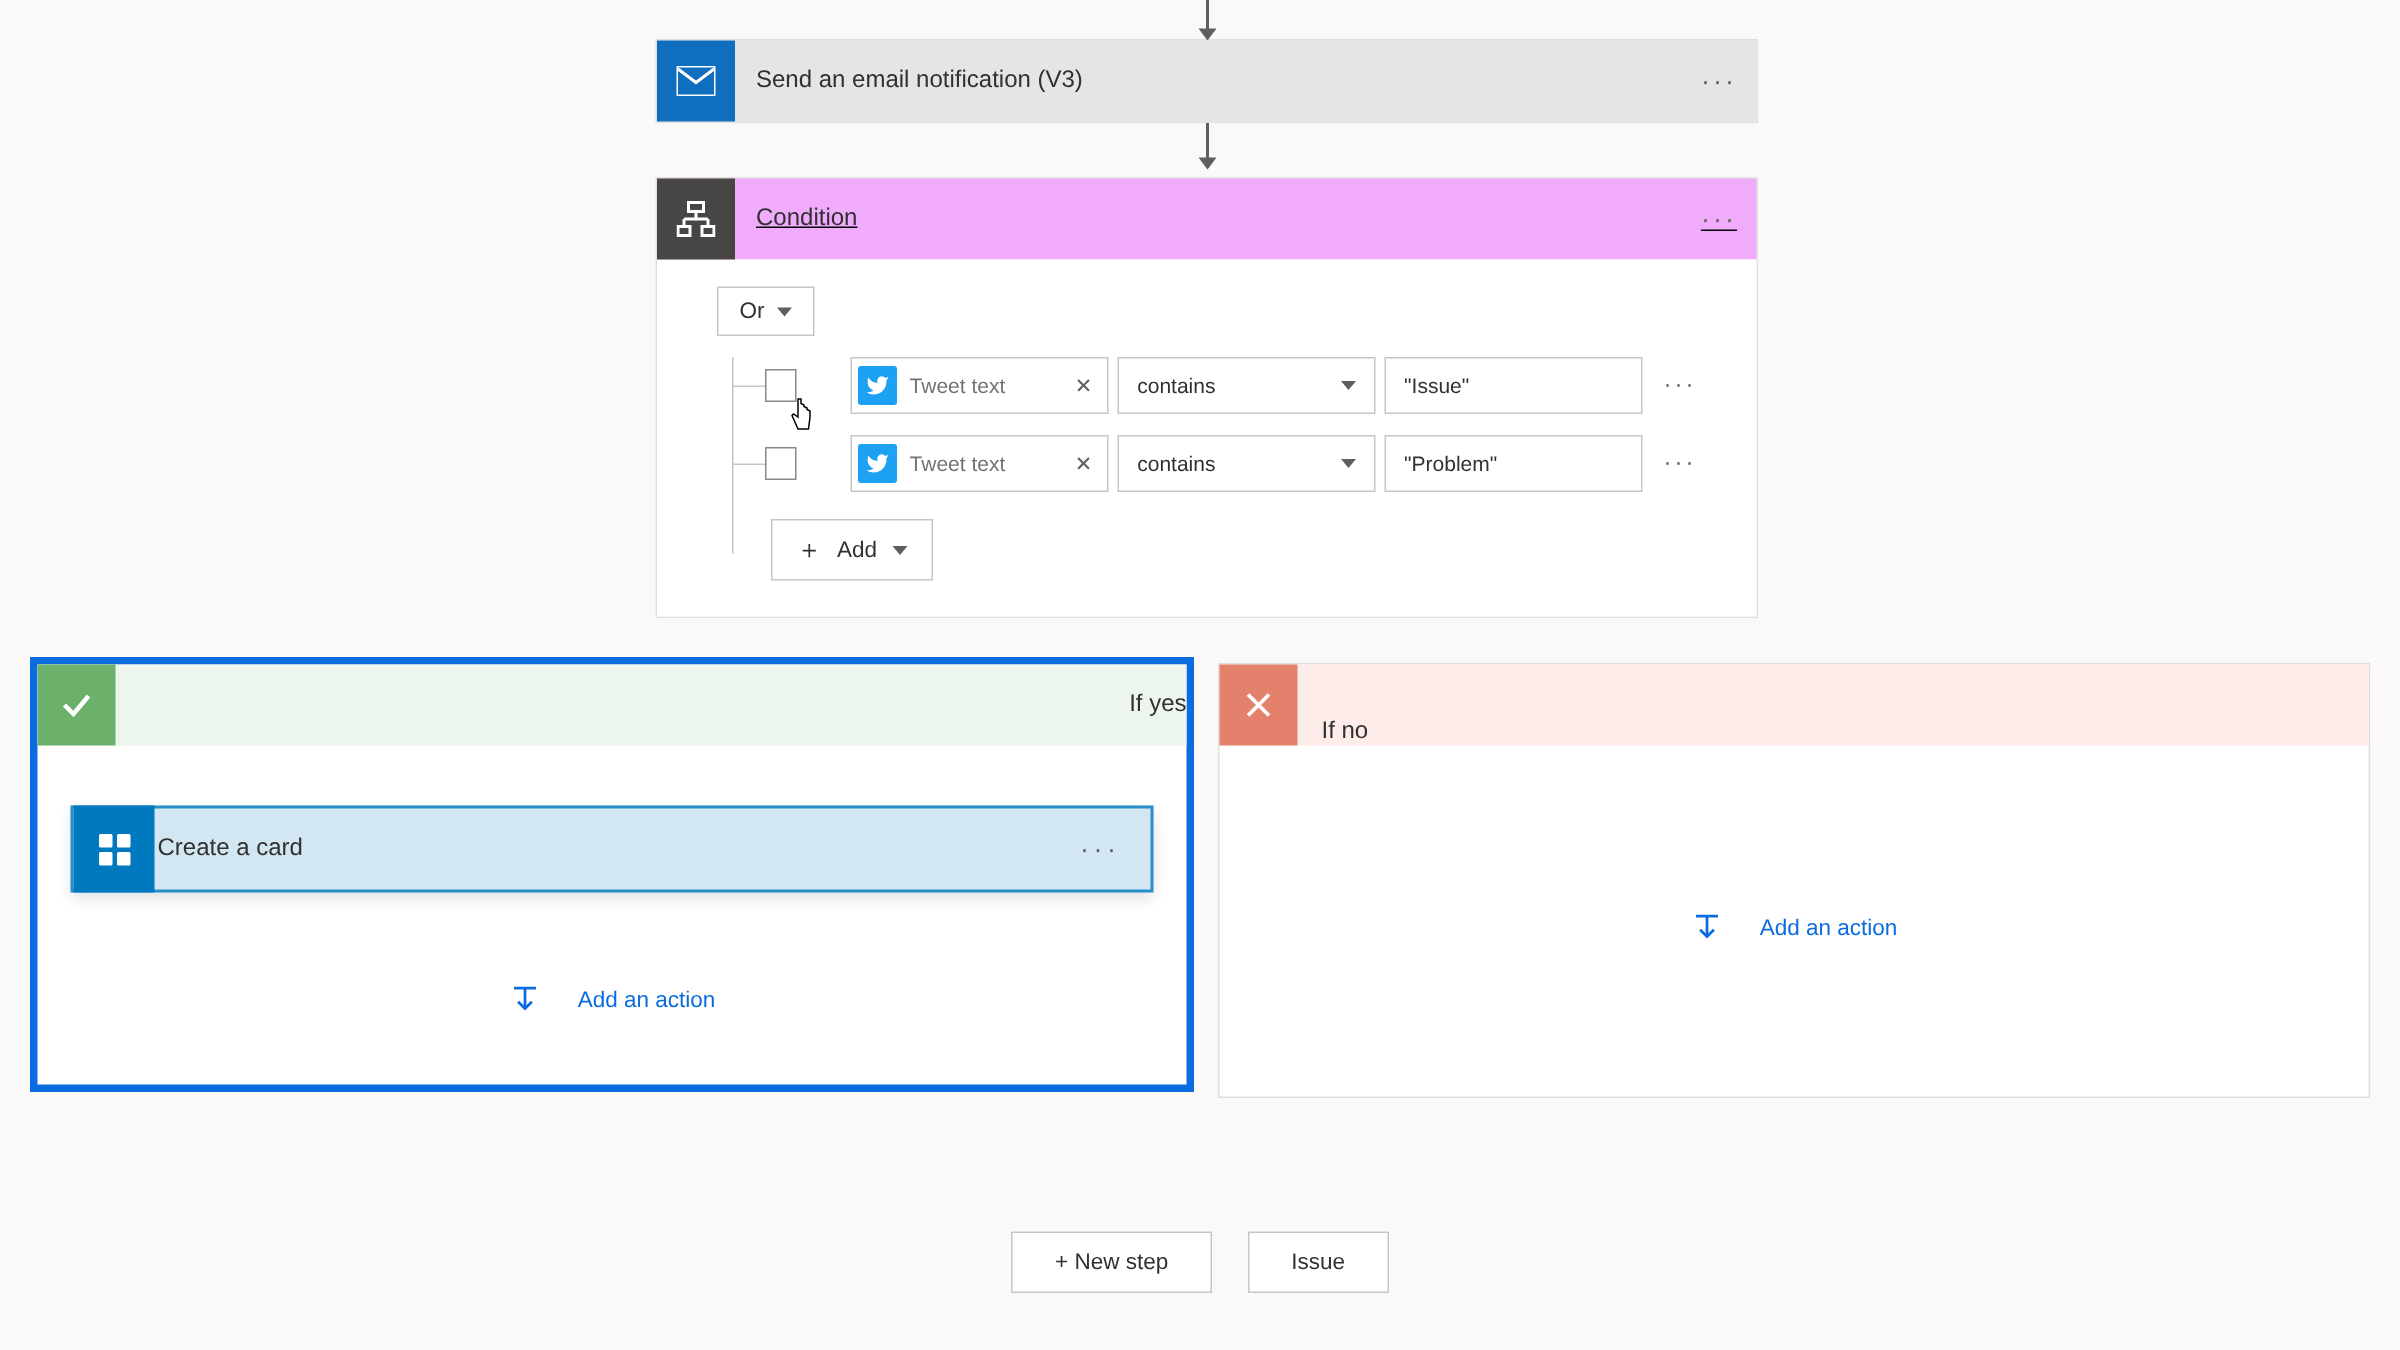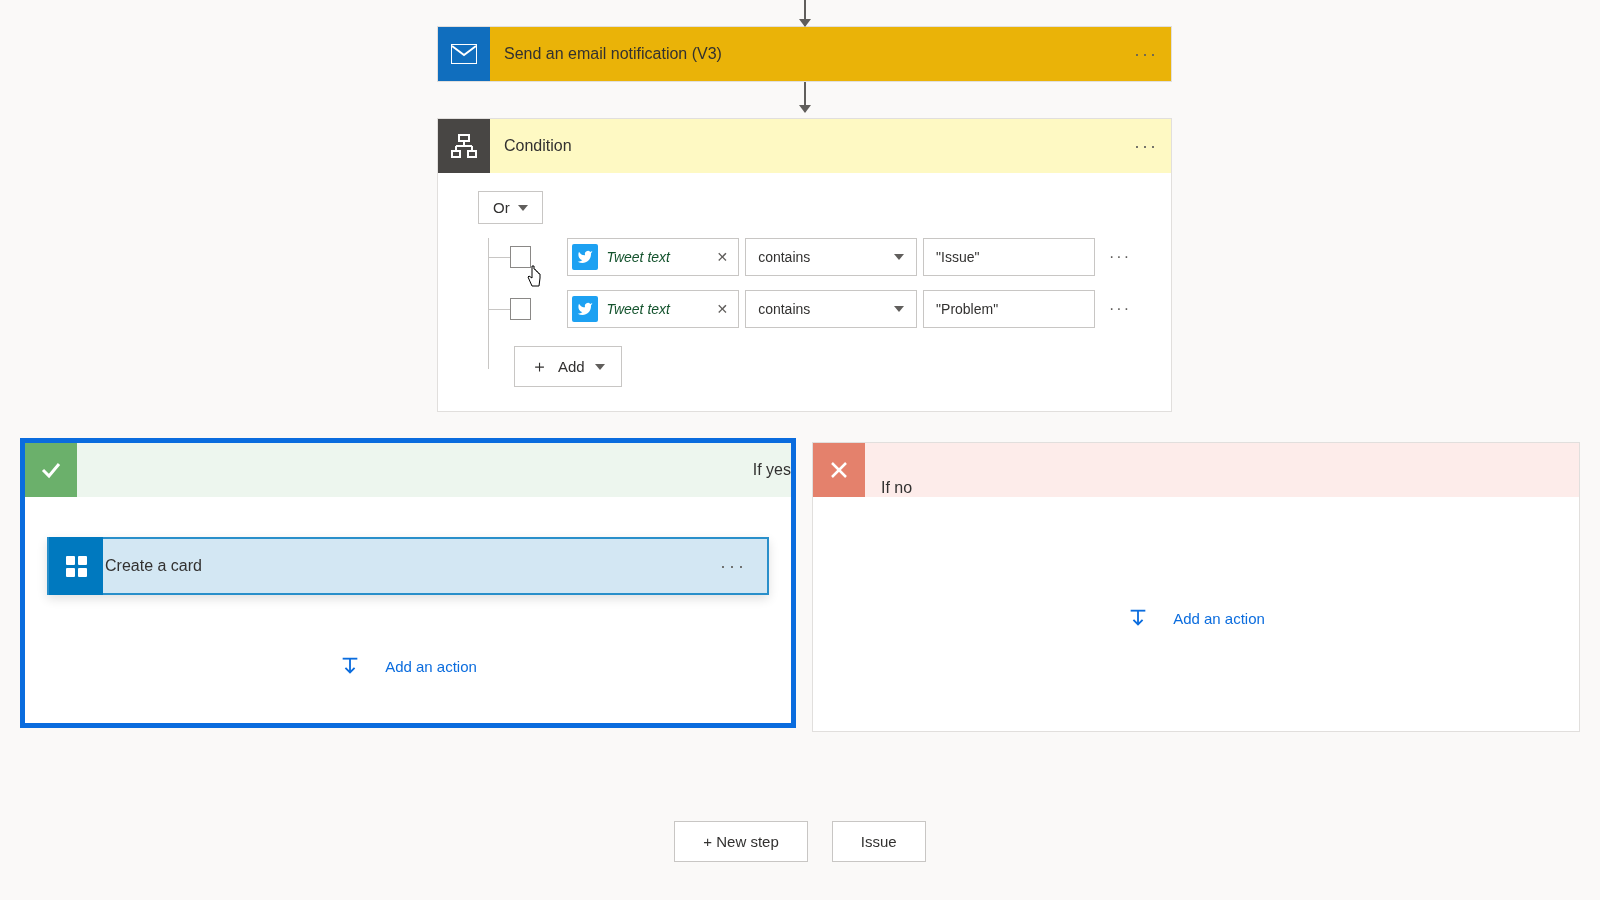--- a/index.html
+++ b/index.html
@@ -12,42 +12,42 @@
 
   .arrow-top { width: 2px; height: 26px; background: #605e5c; margin: 0 auto; position: relative; }
   .arrow-top::after { content: ""; position: absolute; bottom: -1px; left: 50%; transform: translateX(-50%); border-left: 6px solid transparent; border-right: 6px solid transparent; border-top: 8px solid #605e5c; }
 
   .card { background: #fff; border: 1px solid #e1dfdd; width: 735px; }
   .card-header { display: flex; align-items: center; height: 54px; }
   .card-icon { width: 52px; height: 54px; display: flex; align-items: center; justify-content: center; color: #fff; }
   .card-title { flex: 1; padding-left: 14px; font-size: 16px; color: #323130; }
   .card-menu { width: 40px; text-align: center; color: #605e5c; font-size: 18px; letter-spacing: 2px; cursor: pointer; padding-right: 10px; }
 
-  .email-card .card-header { background: #eab308; }
+  .email-card .card-header { background: #e5e5e5; }
   .email-card .card-icon { background: #106ebe; }
 
-  .cond-card .card-header { background: #fef9c3; }
+  .cond-card .card-header { background: #f0abfc; text-decoration: underline; }
   .cond-card .card-icon { background: #484644; }
 
   .cond-body { padding: 18px 40px 24px 40px; background: #fff; }
 
   .or-pill { display: inline-flex; align-items: center; gap: 8px; border: 1px solid #c8c6c4; background: #fff; padding: 7px 14px; font-size: 15px; color: #323130; cursor: pointer; }
   .chev { width: 0; height: 0; border-left: 5px solid transparent; border-right: 5px solid transparent; border-top: 6px solid #605e5c; display: inline-block; }
 
   .tree { position: relative; margin-left: 10px; padding-left: 0; }
   .tree-vline { position: absolute; left: 0; top: 0; bottom: 18px; width: 1px; background: #c8c6c4; }
 
   .row-wrap { display: flex; align-items: center; position: relative; margin-top: 14px; }
   .hline { width: 22px; height: 1px; background: #c8c6c4; }
   .chk { width: 22px; height: 22px; border: 1px solid #8a8886; background: #fff; margin-right: 36px; cursor: pointer; }
 
   .token-box { display: flex; align-items: center; border: 1px solid #c8c6c4; height: 38px; padding: 0 8px 0 4px; width: 174px; }
   .tw-mini { width: 26px; height: 26px; background: #1da1f2; border-radius: 2px; display: flex; align-items: center; justify-content: center; }
   .tw-mini svg { width: 16px; height: 16px; fill: #fff; }
-  .token-label { margin-left: 8px; font-size: 14px; color: #14532d; flex: 1; font-style: italic; }
+  .token-label { margin-left: 8px; font-size: 14px; color: #737373; flex: 1; }
   .token-x { color: #605e5c; font-size: 14px; cursor: pointer; padding: 0 2px; }
 
   .op-select { display: flex; align-items: center; justify-content: space-between; border: 1px solid #c8c6c4; height: 38px; width: 174px; padding: 0 12px; margin-left: 6px; cursor: pointer; font-size: 14px; color: #323130; gap: 14px; }
   .val-input { border: 1px solid #c8c6c4; height: 38px; width: 174px; padding: 0 12px; margin-left: 6px; font-size: 14px; color: #323130; display: flex; align-items: center; }
   .row-menu { margin-left: 14px; color: #605e5c; letter-spacing: 2px; cursor: pointer; font-size: 16px; }
 
   .add-row { margin-top: 18px; margin-left: 26px; }
   .add-btn { display: inline-flex; align-items: center; gap: 10px; border: 1px solid #c8c6c4; padding: 8px 16px; font-size: 15px; color: #323130; cursor: pointer; background: #fff; }
   .plus { font-size: 17px; color: #323130; }
 

